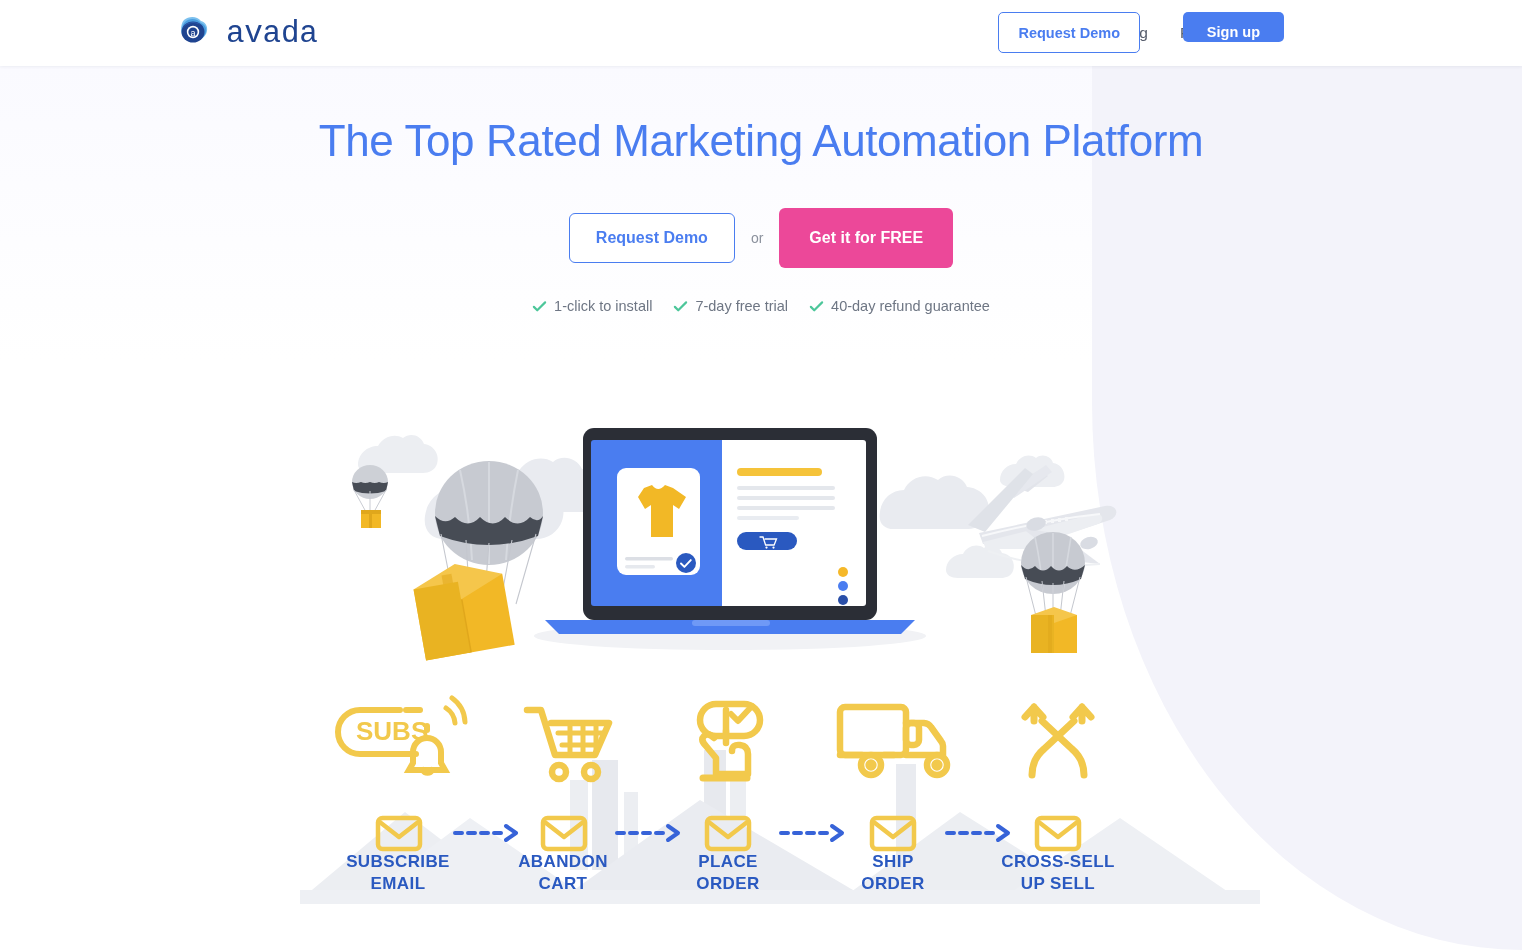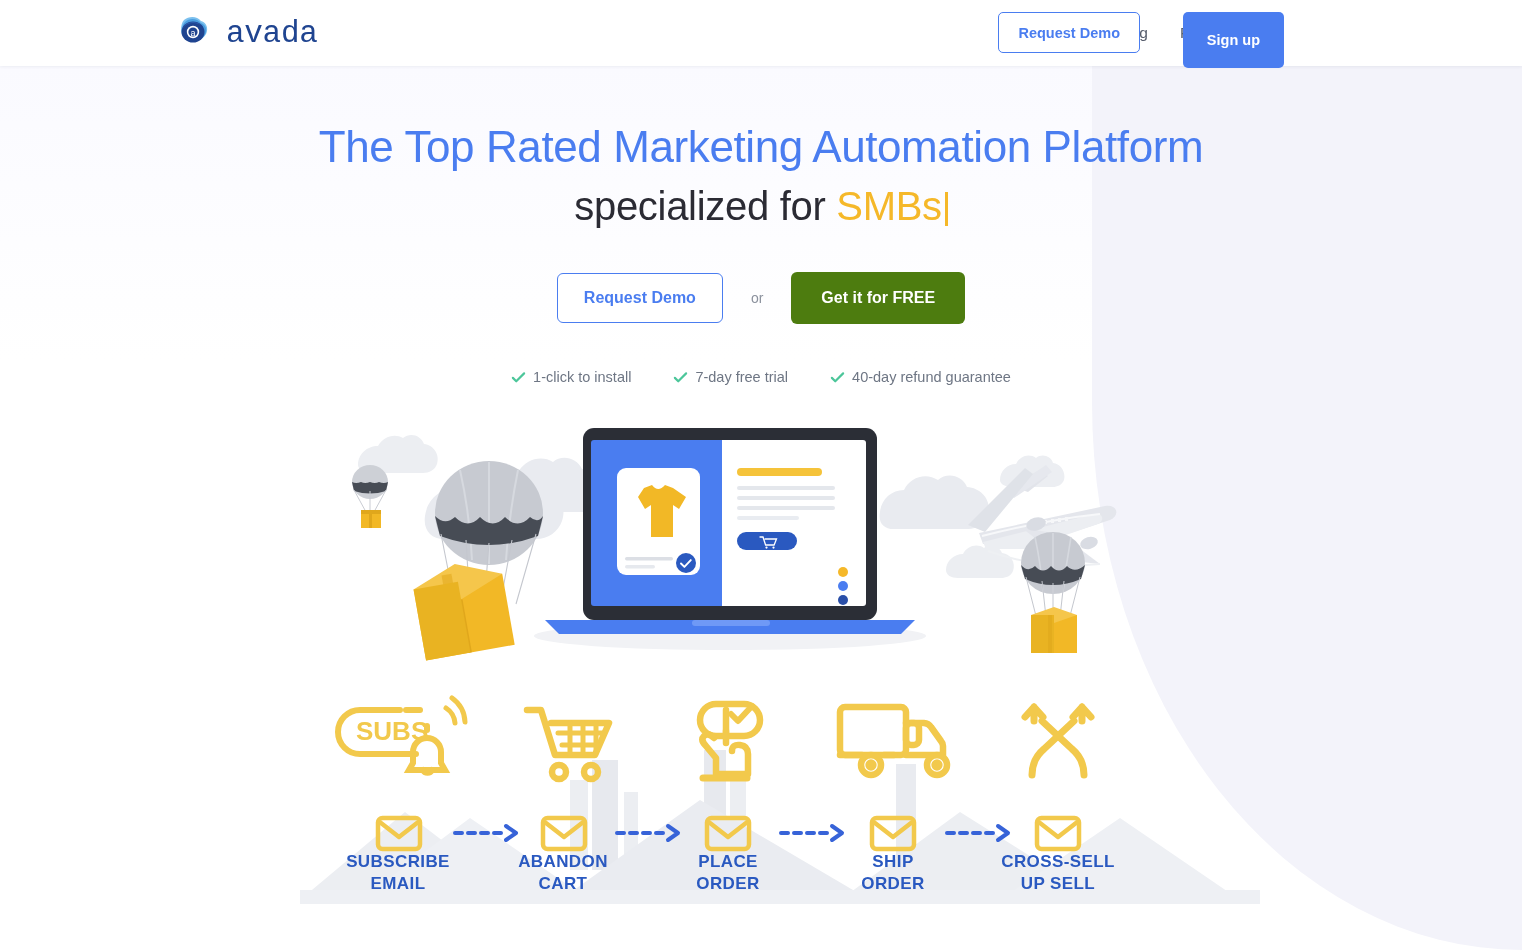--- a/index.html
+++ b/index.html
@@ -53,53 +53,53 @@
   .btn-demo-nav {
     position:absolute; right: 382px; top: 12px;
     border: 1.6px solid #4a7df0; color:#4a7df0; background:#fff;
     border-radius: 5px; font-size: 14.5px; font-weight: 700;
     padding: 0 19px; height: 41px; line-height: 38px; cursor:pointer; white-space:nowrap;
   }
   .btn-signup-nav {
     position:absolute; right: 238px; top: 12px;
     background:#4a7df0; color:#fff; border:none;
     border-radius: 5px; font-size: 14.5px; font-weight: 700;
-    padding: 0 24px; height: 56px; line-height: 41px; cursor:pointer; white-space:nowrap;
+    padding: 0 24px; height: 30px; line-height: 41px; cursor:pointer; white-space:nowrap;
   }
 
   
-  .hero { position:absolute; top:84px; left:0; width:1522px; z-index:5; text-align:center; }
+  .hero { position:absolute; top:78px; left:0; width:1522px; z-index:5; text-align:center; }
   .h1-line1 {
     margin-top: 38px;
     font-size: 44px; color:#4a7df0; font-weight:400; letter-spacing:-.4px; line-height:1.14;
   }
   .h1-line2 {
     margin-top: 10px;
     font-size: 40px; color:#2b2b34; font-weight:400; letter-spacing:-.3px; line-height:1.2;
   }
   .smb { color:#f5b829; }
   .caret-bar {
     display:inline-block; width:3px; height:34px; background:#f5b829;
     vertical-align:-6px; margin-left:3px;
   }
 
   .cta-row { margin-top: 42px; display:flex; align-items:center; justify-content:center; gap:0; }
   .btn-demo-hero {
     border:1.8px solid #4a7df0; color:#4a7df0; background:#fff;
     border-radius:6px; font-size:16px; font-weight:700;
     height:50px; padding:0 26px; line-height:46px; cursor:pointer; white-space:nowrap;
   }
-  .or-text { font-size:14px; color:#8b919d; margin:0 28px; }
+  .or-text { font-size:14px; color:#8b919d; margin:0 16px; }
   .btn-free-hero {
-    background:#4d7c0f; color:#fff; border:none;
+    background:#ec4899; color:#fff; border:none;
     border-radius:6px; font-size:16px; font-weight:700;
-    height:52px; padding:0 30px; line-height:50px; cursor:pointer; white-space:nowrap;
-  }
-
-  .perks { margin-top:45px; display:flex; align-items:flex-end; justify-content:center; gap:42px; }
+    height:60px; padding:0 30px; line-height:50px; cursor:pointer; white-space:nowrap;
+  }
+
+  .perks { margin-top:30px; display:flex; align-items:flex-end; justify-content:center; gap:21px; }
   .perk { display:flex; align-items:center; gap:7px; font-size:14.5px; color:#6e7684; white-space:nowrap;}
   .tick { width:15px; height:15px; display:block; }
 
   
   .illus { position:absolute; top:420px; left:0; width:1396px; height:530px; z-index:3; }
   .illus svg { display:block; }
 </style>
 </head>
 <body>
 
@@ -138,23 +138,20 @@
         <span class="caret"></span>
       </div>
     </div>
 
     <button class="btn-demo-nav">Request Demo</button>
     <button class="btn-signup-nav">Sign up</button>
   </div>
 
   <div class="hero">
     <div class="h1-line1">The Top Rated Marketing Automation Platform</div>
-    <div class="h1-line2">
-      <span>specialized for </span><span class="smb">SMBs</span><span class="caret-bar"></span>
-    </div>
 
     <div class="cta-row">
       <button class="btn-demo-hero">Request Demo</button>
       <span class="or-text">or</span>
       <button class="btn-free-hero">Get it for FREE</button>
     </div>
 
     <div class="perks">
       <div class="perk">
         <svg class="tick" viewBox="0 0 16 16">

